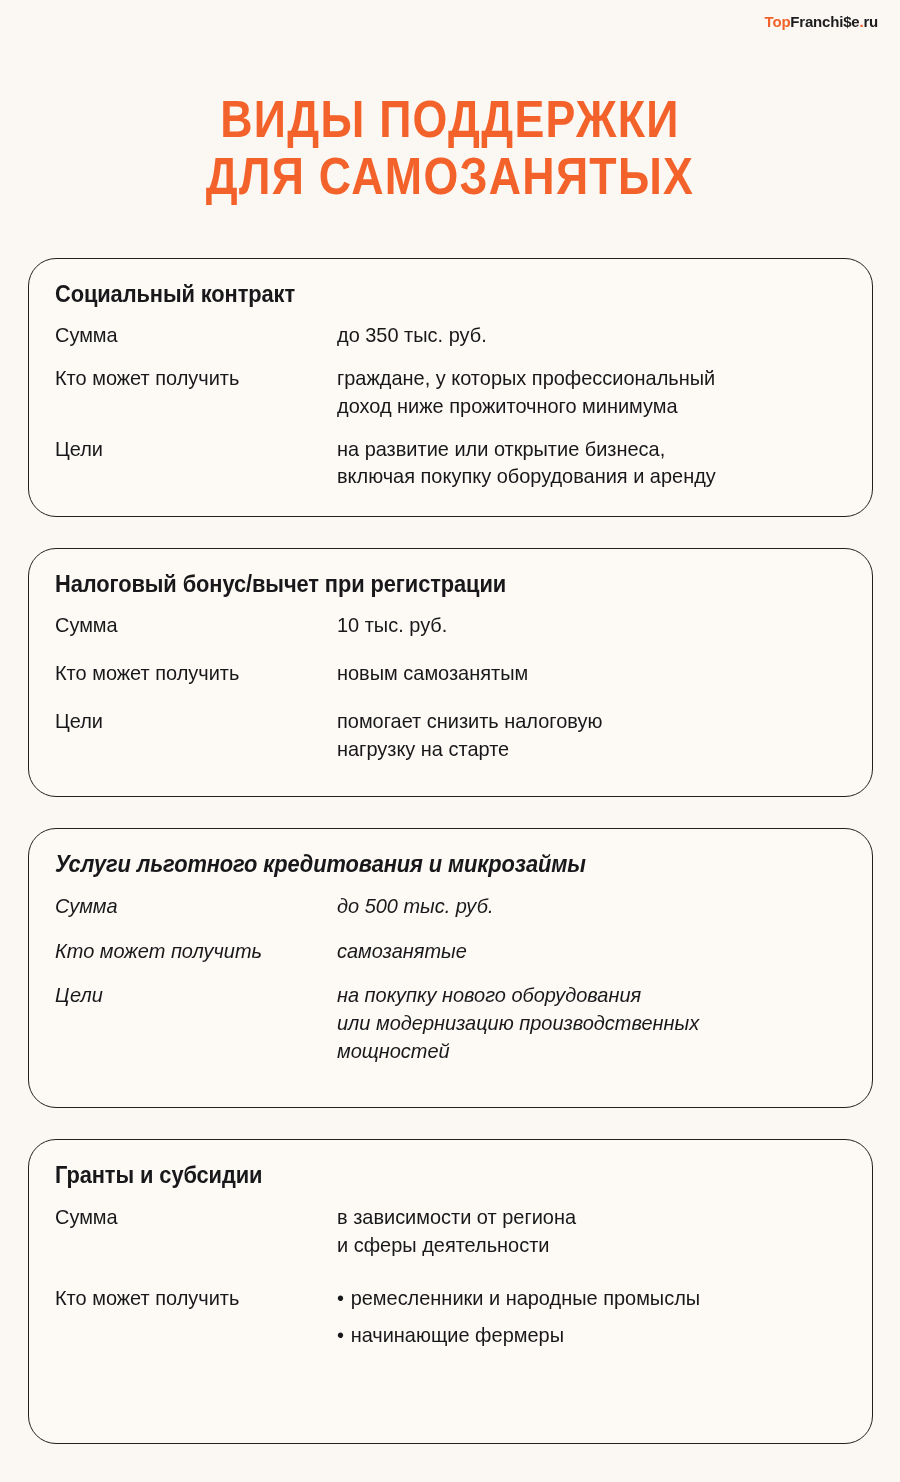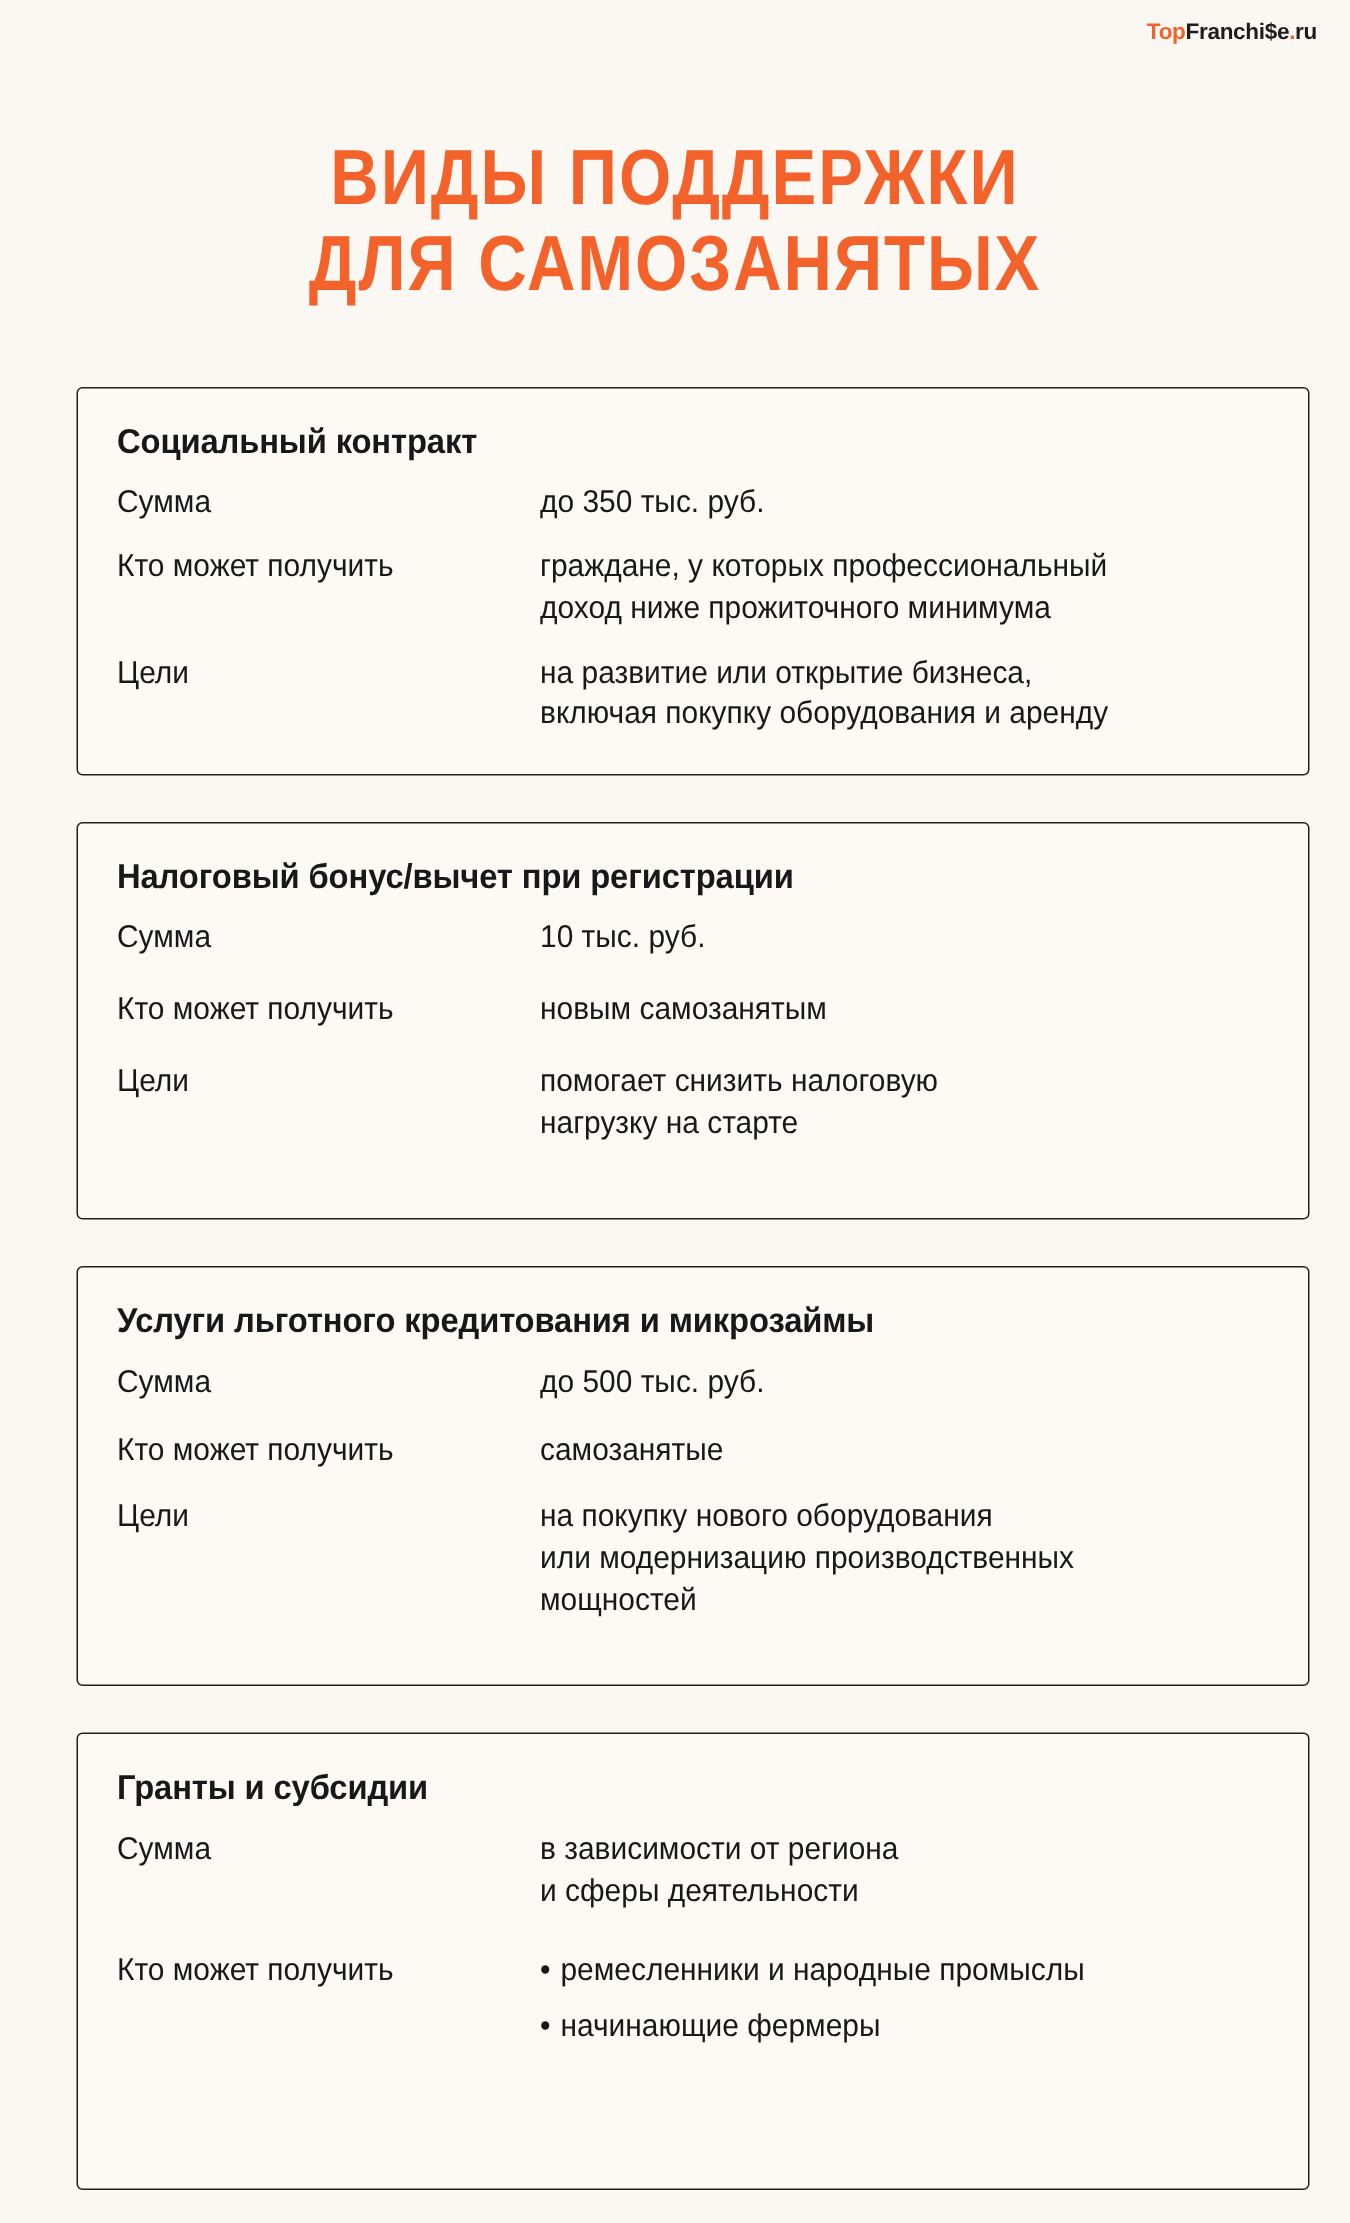--- a/index.html
+++ b/index.html
@@ -53,25 +53,24 @@
   
   .cards {
     position: absolute;
     top: 258px;
     left: 28px;
     width: 845px;
   }
   .card {
     box-sizing: border-box;
     border: 1.6px solid #23201d;
-    border-radius: 4px;
+    border-radius: 28px;
     background: #FDFAF6;
     padding: 22px 26px 24px 26px;
     margin-bottom: 31px;
-    margin-left: 23px;
   }
   .card:last-child { margin-bottom: 0; }
 
   .card-title {
     font-size: 23px;
     font-weight: bold;
     line-height: 1.15;
     letter-spacing: -0.1px;
     margin: 0 0 14px 0;
     color: #18181a;
@@ -110,22 +109,22 @@
     margin-bottom: 9px;
   }
   .row-value .v-bullet:last-child { margin-bottom: 0; }
   .row-value .v-bullet .dot { margin-right: 7px; }
 
   
   .card--c2 .row { margin-bottom: 20px; }
   .card--c3 .row { margin-bottom: 17px; }
   .card--c4 .row { margin-bottom: 26px; }
   .card--c1 { padding-bottom: 26px; }
-  .card--c2 { padding-bottom: 30px; }
-  .card--c3 { padding-bottom: 26px; }
+  .card--c2 { padding-bottom: 14px; }
+  .card--c3 { padding-bottom: 26px; font-style: italic; }
   .card--c4 { padding-bottom: 68px; }
 </style>
 </head>
 <body>
 
 <div class="brand">
   <span class="b-top">Top</span><span class="b-main">Franchi$e</span><span class="b-dot">.</span><span class="b-ru">ru</span>
 </div>
 
 <h1 class="page-title">

